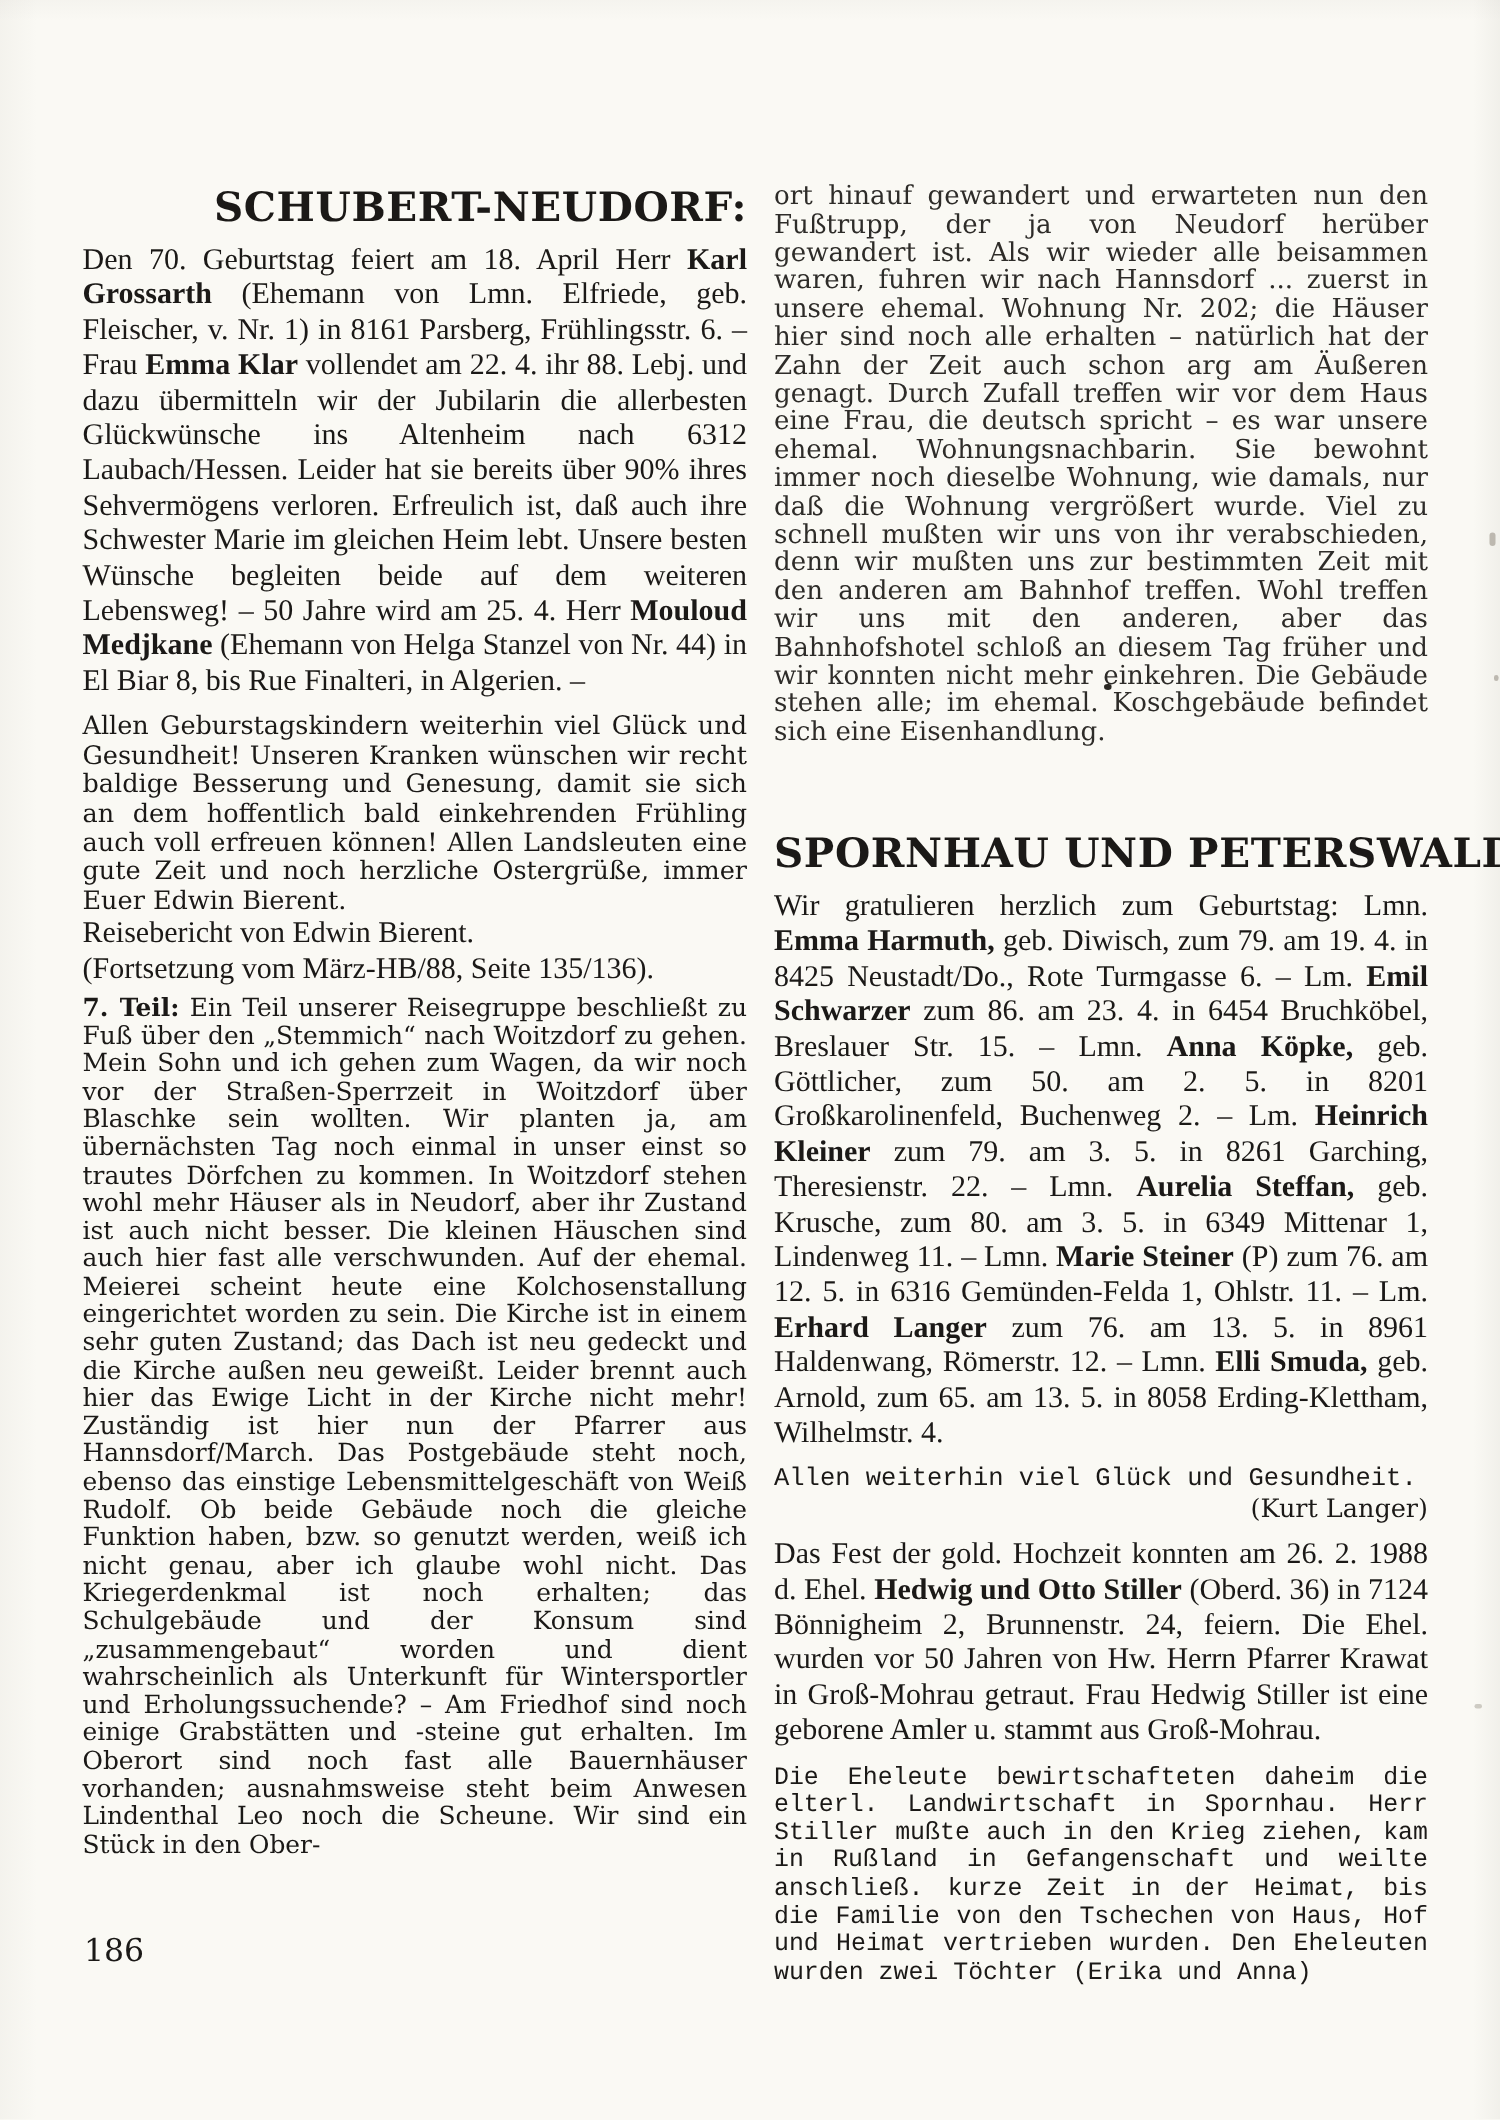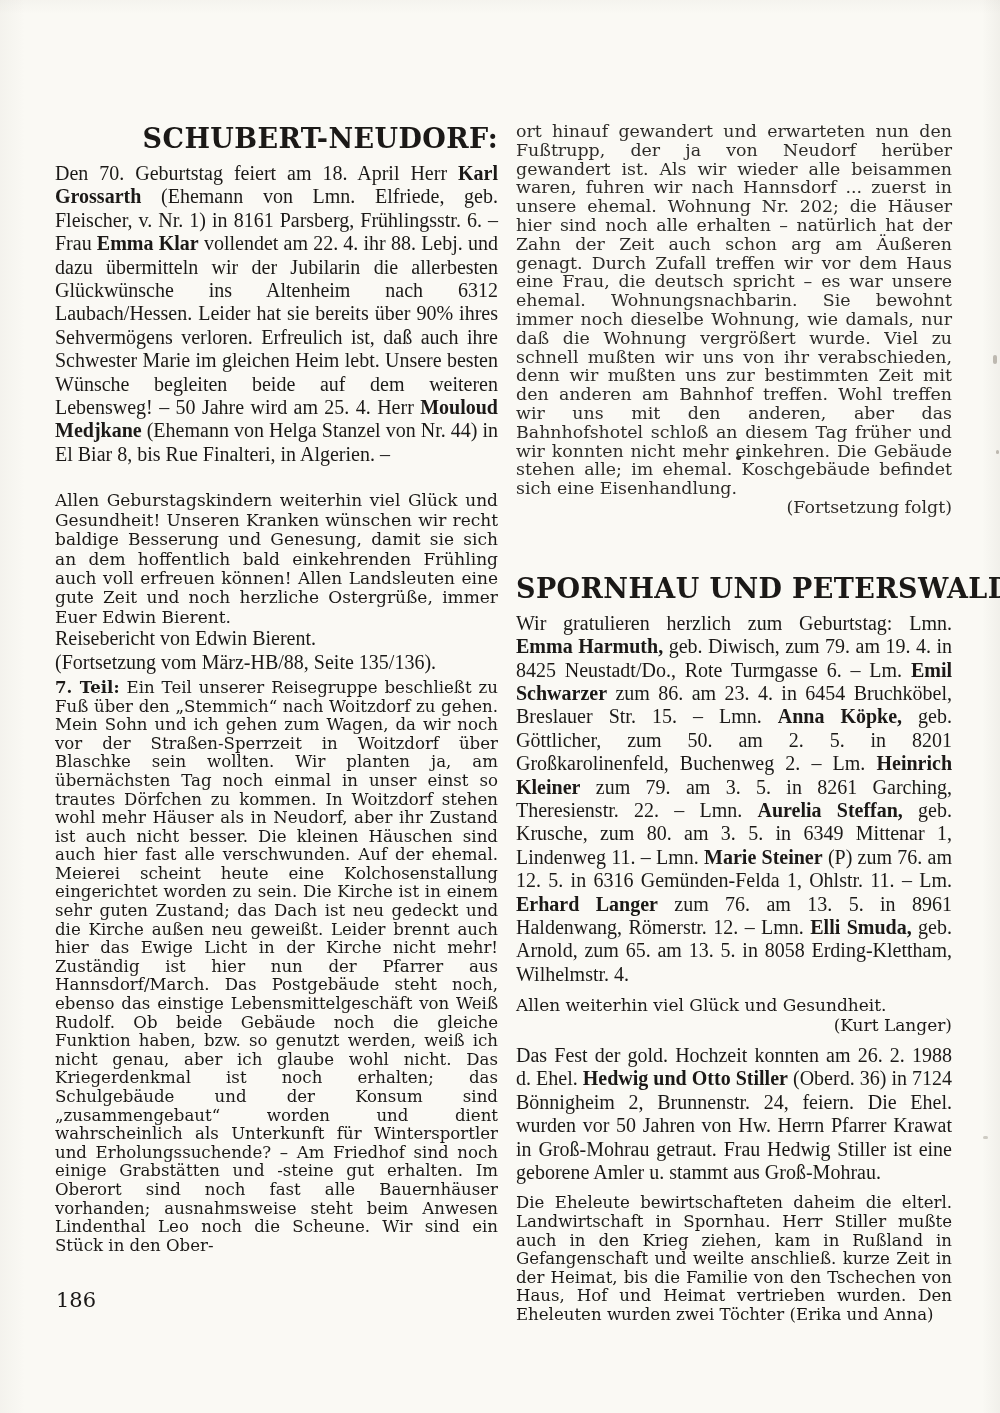--- a/index.html
+++ b/index.html
@@ -46,25 +46,25 @@
     margin: 44px 0 2px 0;
   }
   p { margin: 0; }
   .just { text-align: justify; }
   .body-lg { font-size: 20px;   line-height: 23.4px; font-family: Liberation Serif, serif; }
   .body-md { font-size: 17.4px; line-height: 18.8px; color: #2e2c29; }
   .body-sm { font-size: 17px;   line-height: 19.4px; }
   .body-xs { font-size: 16.6px; line-height: 18.6px; }
   .b { font-weight: bold; }
   .sign { text-align: right; }
-  .mt-note  { margin-top: 25px; }
+  .mt-note  { margin-top: 9px; }
   .mt-body  { margin-top: 4px; }
   .mt-head  { margin-top: 56px; }
   .mt-par   { margin-top: 9px; }
-  .mt-par2  { margin-top: 10px; }
+  .mt-par2  { margin-top: 10px; font-family: Liberation Mono, monospace; }
 
   .page-number {
     position: absolute;
     left: 56px;
     top: 1288px;
     font-size: 21px;
     color: #1b1917;
   }
   
   .print-dot {
@@ -91,21 +91,20 @@
   <p class="body-lg just"><span>Den 70. Geburtstag feiert am 18. April Herr </span><span class="b">Karl Grossarth</span><span> (Ehemann von Lmn. Elfriede, geb. Fleischer, v. Nr. 1) in 8161 Parsberg, Frühlingsstr. 6. – Frau </span><span class="b">Emma Klar</span><span> vollendet am 22. 4. ihr 88. Lebj. und dazu übermitteln wir der Jubilarin die allerbesten Glückwünsche ins Altenheim nach 6312 Laubach/Hessen. Leider hat sie bereits über 90% ihres Sehvermögens verloren. Erfreulich ist, daß auch ihre Schwester Marie im gleichen Heim lebt. Unsere besten Wünsche begleiten beide auf dem weiteren Lebensweg! – 50 Jahre wird am 25. 4. Herr </span><span class="b">Mouloud Medjkane</span><span> (Ehemann von Helga Stanzel von Nr. 44) in El Biar 8, bis Rue Finalteri, in Algerien. –</span></p>
   <p class="body-sm just mt-note">Allen Geburstagskindern weiterhin viel Glück und Gesundheit! Unseren Kranken wünschen wir recht baldige Besserung und Genesung, damit sie sich an dem hoffentlich bald einkehrenden Frühling auch voll erfreuen können! Allen Landsleuten eine gute Zeit und noch herzliche Ostergrüße, immer Euer Edwin Bierent.</p>
 
   <p class="body-lg">Reisebericht von Edwin Bierent.</p>
   <p class="body-lg just">(Fortsetzung vom März-HB/88, Seite 135/136).</p>
   <p class="body-xs just mt-body"><span class="b">7. Teil:</span><span> Ein Teil unserer Reisegruppe beschließt zu Fuß über den „Stemmich“ nach Woitzdorf zu gehen. Mein Sohn und ich gehen zum Wagen, da wir noch vor der Straßen-Sperrzeit in Woitzdorf über Blaschke sein wollten. Wir planten ja, am übernächsten Tag noch einmal in unser einst so trautes Dörfchen zu kommen. In Woitzdorf stehen wohl mehr Häuser als in Neudorf, aber ihr Zustand ist auch nicht besser. Die kleinen Häuschen sind auch hier fast alle verschwunden. Auf der ehemal. Meierei scheint heute eine Kolchosenstallung eingerichtet worden zu sein. Die Kirche ist in einem sehr guten Zustand; das Dach ist neu gedeckt und die Kirche außen neu geweißt. Leider brennt auch hier das Ewige Licht in der Kirche nicht mehr! Zuständig ist hier nun der Pfarrer aus Hannsdorf/March. Das Postgebäude steht noch, ebenso das einstige Lebensmittelgeschäft von Weiß Rudolf. Ob beide Gebäude noch die gleiche Funktion haben, bzw. so genutzt werden, weiß ich nicht genau, aber ich glaube wohl nicht. Das Kriegerdenkmal ist noch erhalten; das Schulgebäude und der Konsum sind „zusammengebaut“ worden und dient wahrscheinlich als Unterkunft für Wintersportler und Erholungssuchende? – Am Friedhof sind noch einige Grabstätten und -steine gut erhalten. Im Oberort sind noch fast alle Bauernhäuser vorhanden; ausnahmsweise steht beim Anwesen Lindenthal Leo noch die Scheune. Wir sind ein Stück in den Ober-</span></p>
 </div>
 
 <div class="col col-right">
   <p class="body-md just">ort hinauf gewandert und erwarteten nun den Fußtrupp, der ja von Neudorf herüber gewandert ist. Als wir wieder alle beisammen waren, fuhren wir nach Hannsdorf ... zuerst in unsere ehemal. Wohnung Nr. 202; die Häuser hier sind noch alle erhalten – natürlich hat der Zahn der Zeit auch schon arg am Äußeren genagt. Durch Zufall treffen wir vor dem Haus eine Frau, die deutsch spricht – es war unsere ehemal. Wohnungsnachbarin. Sie bewohnt immer noch dieselbe Wohnung, wie damals, nur daß die Wohnung vergrößert wurde. Viel zu schnell mußten wir uns von ihr verabschieden, denn wir mußten uns zur bestimmten Zeit mit den anderen am Bahnhof treffen. Wohl treffen wir uns mit den anderen, aber das Bahnhofshotel schloß an diesem Tag früher und wir konnten nicht mehr einkehren. Die Gebäude stehen alle; im ehemal. Koschgebäude befindet sich eine Eisenhandlung.</p>
-  <p class="body-md sign">(Fortsetzung folgt)</p>
 
   <h1 class="h-caps mt-head">SPORNHAU UND PETERSWALD:</h1>
   <p class="body-lg just mt-body"><span>Wir gratulieren herzlich zum Geburtstag: Lmn. </span><span class="b">Emma Harmuth,</span><span> geb. Diwisch, zum 79. am 19. 4. in 8425 Neustadt/Do., Rote Turmgasse 6. – Lm. </span><span class="b">Emil Schwarzer</span><span> zum 86. am 23. 4. in 6454 Bruchköbel, Breslauer Str. 15. – Lmn. </span><span class="b">Anna Köpke,</span><span> geb. Göttlicher, zum 50. am 2. 5. in 8201 Großkarolinenfeld, Buchenweg 2. – Lm. </span><span class="b">Heinrich Kleiner</span><span> zum 79. am 3. 5. in 8261 Garching, Theresienstr. 22. – Lmn. </span><span class="b">Aurelia Steffan,</span><span> geb. Krusche, zum 80. am 3. 5. in 6349 Mittenar 1, Lindenweg 11. – Lmn. </span><span class="b">Marie Steiner</span><span> (P) zum 76. am 12. 5. in 6316 Gemünden-Felda 1, Ohlstr. 11. – Lm. </span><span class="b">Erhard Langer</span><span> zum 76. am 13. 5. in 8961 Haldenwang, Römerstr. 12. – Lmn. </span><span class="b">Elli Smuda,</span><span> geb. Arnold, zum 65. am 13. 5. in 8058 Erding-Klettham, Wilhelmstr. 4.</span></p>
   <p class="body-sm mt-par2">Allen weiterhin viel Glück und Gesundheit.</p>
   <p class="body-sm sign">(Kurt Langer)</p>
 
   <p class="body-lg just mt-par"><span>Das Fest der gold. Hochzeit konnten am 26. 2. 1988 d. Ehel. </span><span class="b">Hedwig und Otto Stiller</span><span> (Oberd. 36) in 7124 Bönnigheim 2, Brunnenstr. 24, feiern. Die Ehel. wurden vor 50 Jahren von Hw. Herrn Pfarrer Krawat in Groß-Mohrau getraut. Frau Hedwig Stiller ist eine geborene Amler u. stammt aus Groß-Mohrau.</span></p>
   <p class="body-xs just mt-par2">Die Eheleute bewirtschafteten daheim die elterl. Landwirtschaft in Spornhau. Herr Stiller mußte auch in den Krieg ziehen, kam in Rußland in Gefangenschaft und weilte anschließ. kurze Zeit in der Heimat, bis die Familie von den Tschechen von Haus, Hof und Heimat vertrieben wurden. Den Eheleuten wurden zwei Töchter (Erika und Anna)</p>
 </div>
 

